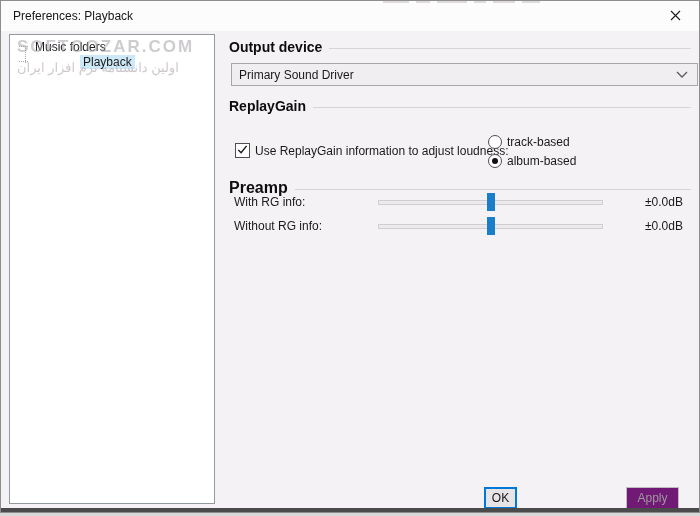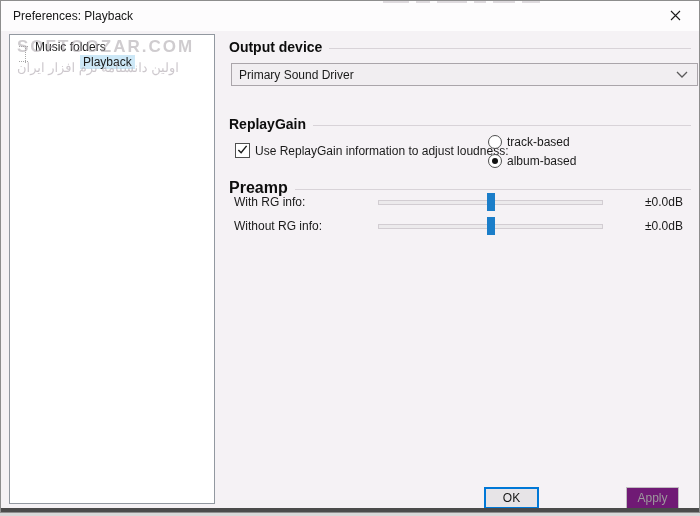--- a/index.html
+++ b/index.html
@@ -46,21 +46,21 @@
   .rg-link{position:absolute;left:360px;top:101px;width:76px;color:var(--link,#0a64c8);text-decoration:underline;line-height:14px;cursor:pointer;}
   
   .pa-row{position:absolute;left:5px;right:0;height:20px;display:flex;align-items:center;gap:42px;}
   .pa-label{width:102px;flex:none;}
   .pa-track{position:relative;width:225px;height:18px;flex:none;cursor:pointer;}
   .pa-track .bar{position:absolute;left:0;right:0;top:7px;height:3px;background:#eceaec;border:1px solid #d2cdd2;}
   .pa-thumb{position:absolute;left:50%;top:0;width:8px;height:18px;margin-left:-4px;background:var(--slider_thumb,#1b7ec9);cursor:grab;}
   .pa-value{}
   
   .btn{position:absolute;top:486px;height:22px;font-size:12px;font-family:"Liberation Sans",sans-serif;background:#e7e4e7;border:1px solid #aba7ab;cursor:pointer;color:#161616;padding:0;}
-  .btn.ok{left:483px;width:55px;border:2px solid var(--accent,#0078d7);}
+  .btn.ok{left:483px;width:33px;border:2px solid var(--accent,#0078d7);}
   .btn.cancel{left:562px;width:53px;margin-top:32px;}
   .btn.apply{left:625px;width:53px;background:#701a75;border-color:#c0bcc0;color:#9d999d;cursor:default;}
 </style>
 </head>
 <body>
 
 <div class="window">
 
   <div class="titlebar">
     <span class="title">Preferences: Playback</span>
@@ -101,21 +101,21 @@
     </div>
     <div class="combobox">
       <span class="opt">Primary Sound Driver</span>
       <span class="chev">
         <svg width="12" height="8" viewBox="0 0 12 8">
             <polyline points="1,1 6,6 11,1" stroke="#5a5a5a" stroke-width="1.3" fill="none"></polyline>
           </svg>
       </span>
     </div>
 
-    <div class="sect-head" style="top:61px;margin-top:18px;">
+    <div class="sect-head" style="top:61px;">
       <span class="txt">ReplayGain</span>
       <span class="rule"></span>
     </div>
 
     <span class="checkbox">
       <span>
         <svg width="11" height="11" viewBox="0 0 12 12">
             <path d="M1.5 6.5 L4.5 9.5 L10.5 2" stroke="#1a1a1a" stroke-width="1.6" fill="none"></path>
           </svg>
       </span>

